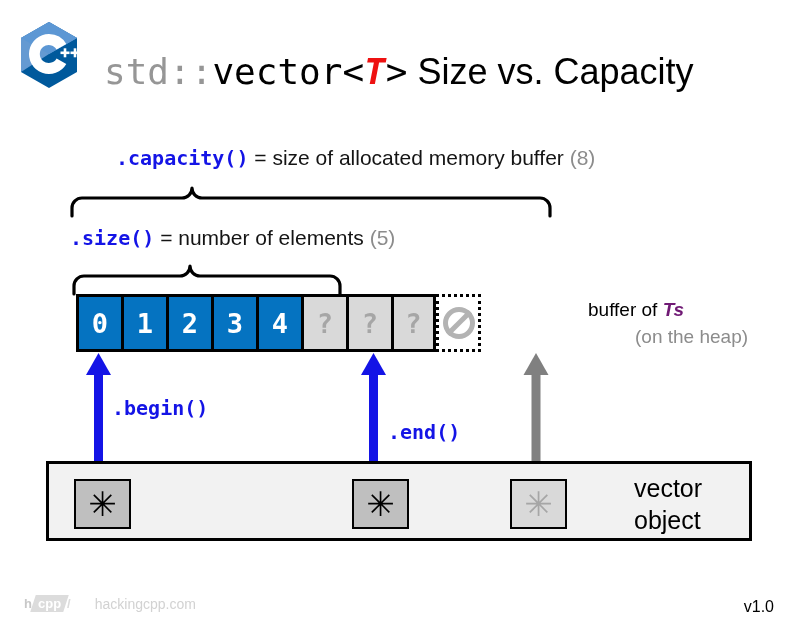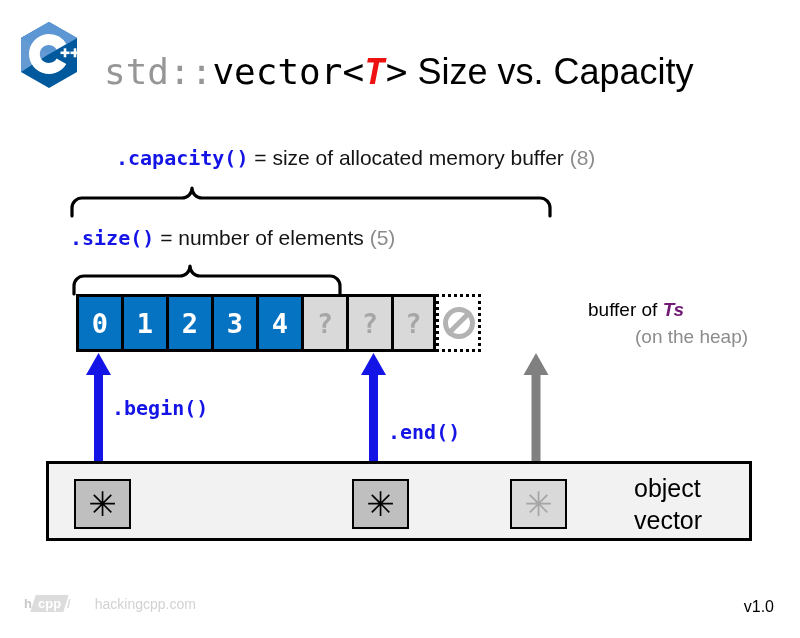--- a/index.html
+++ b/index.html
@@ -318,22 +318,22 @@
   <div class="ptr-cell ptr-dark" id="ptr-begin">
       <span>✳</span>
     </div>
   <div class="ptr-cell ptr-dark" id="ptr-end">
       <span>✳</span>
     </div>
   <div class="ptr-cell ptr-light" id="ptr-cap">
       <span>✳</span>
     </div>
   <div id="vector-object-label">
+    <div>vector</div>
     <div>object</div>
-    <div>vector</div>
   </div>
 </div>
 
 <div id="footer">
   <div id="brand">
     <span id="brand-h">h</span>
     <span id="brand-badge"><span>cpp</span></span>
     <span id="brand-slash">/</span>
     <span id="brand-site">hackingcpp.com</span>
   </div>

